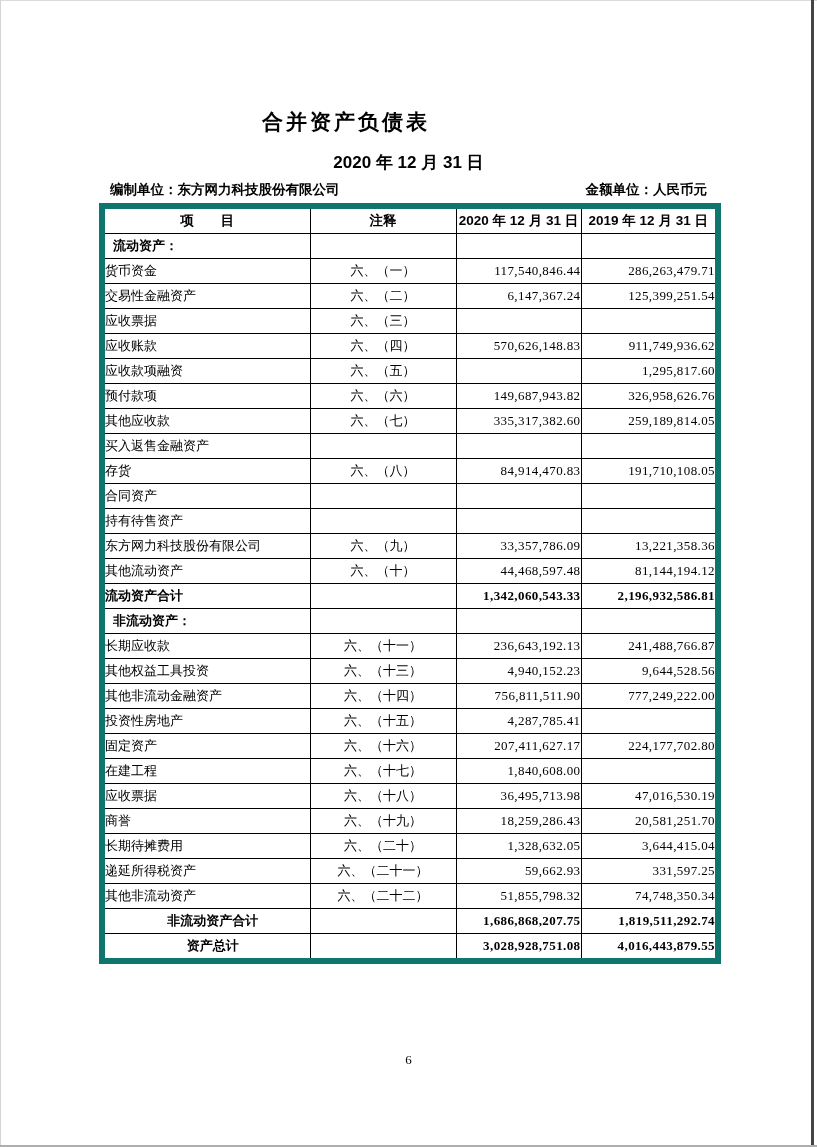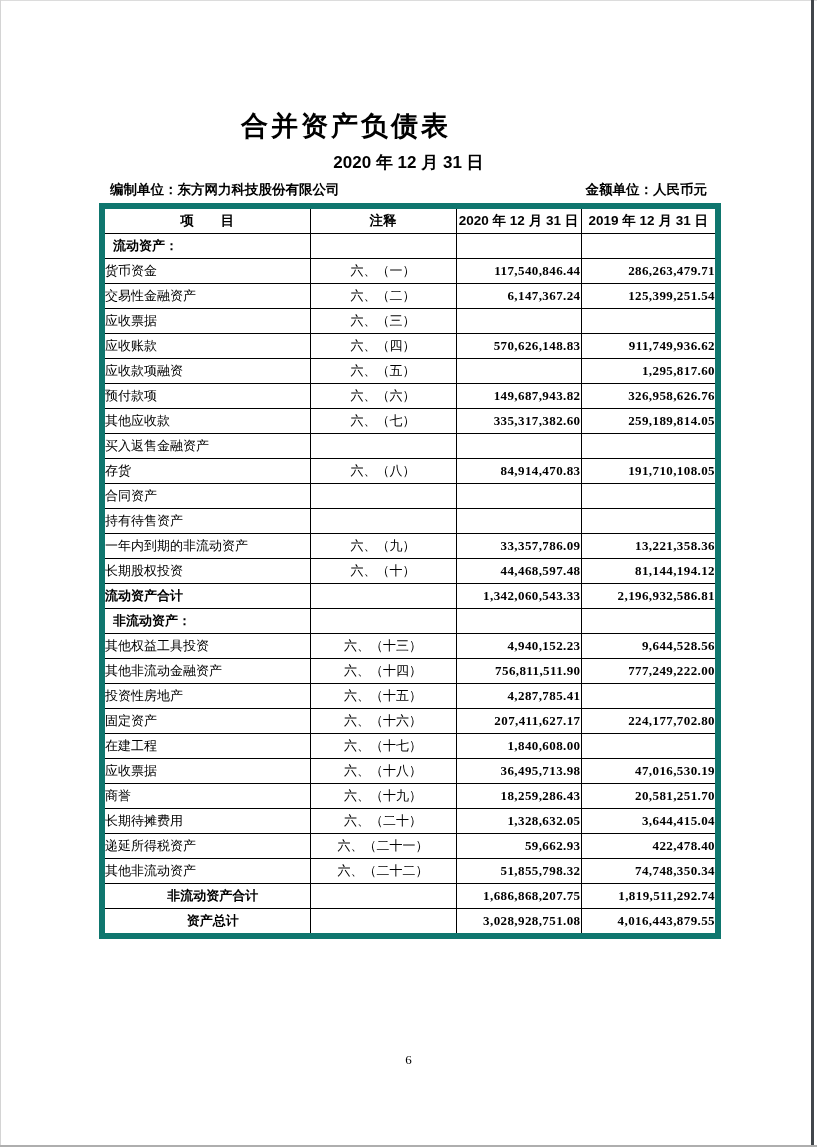--- a/index.html
+++ b/index.html
@@ -14,21 +14,21 @@
   
   .edge-top    { position:absolute; top:0; left:0; width:100%; height:1px; background:#dcdcdc; }
   .edge-left   { position:absolute; top:0; left:0; width:1px; height:100%; background:#d4d4d4; }
   .edge-right  { position:absolute; top:0; right:3px; width:3px; height:100%; background:#41464b; }
   .edge-bottom { position:absolute; bottom:0; left:0; width:100%; height:2px; background:#aeaeae; }
 
   .title {
     position:absolute; top:108px; left:0; width:692px;
     text-align:center;
     font-family:"Liberation Sans", sans-serif;
-    font-weight:bold; font-size:27px; letter-spacing:3px;
+    font-weight:bold; font-size:21px; letter-spacing:3px;
   }
   .subtitle {
     position:absolute; top:151px; left:0; width:817px;
     text-align:center;
     font-family:"Liberation Sans", sans-serif;
     font-weight:bold; font-size:17px;
   }
   .info-line {
     position:absolute; top:181px; left:99px; width:616px;
     display:flex; justify-content:space-between; align-items:flex-end;
@@ -49,21 +49,21 @@
     height:24px; padding:0;
     font-size:13px; line-height:24px;
     white-space:nowrap; overflow:hidden;
   }
   table.sheet th {
     font-family:"Liberation Sans", sans-serif;
     font-weight:bold; text-align:center; font-size:13.5px;
   }
   .c-item { text-align:left;  padding-left:15px; font-family:"Liberation Serif", serif; }
   .c-note { text-align:center; font-family:"Liberation Serif", serif; }
-  .c-num  { text-align:right; padding-right:7px; font-family:"Liberation Serif", serif; letter-spacing:0.4px;font-weight:bold; }
+  .c-num  { text-align:right; padding-right:7px; font-family:"Liberation Serif", serif; letter-spacing:0.4px; }
 
   tr.section .c-item {
     font-family:"Liberation Sans", sans-serif; font-weight:bold; padding-left:8px;
   }
   tr.subtotal td { font-weight:bold; }
   tr.subtotal .c-item { font-family:"Liberation Sans", sans-serif; }
   tr.total td { font-weight:bold; }
   tr.total .c-item { font-family:"Liberation Sans", sans-serif; text-align:center; padding-left:11px; }
 
   .page-number {
@@ -170,42 +170,48 @@
     <td class="c-num"></td>
     <td class="c-num"></td>
   </tr>
       <tr class="item">
     <td class="c-item">持有待售资产</td>
     <td class="c-note"></td>
     <td class="c-num"></td>
     <td class="c-num"></td>
   </tr>
       <tr class="item">
-    <td class="c-item">一年内到期的非流动资产</td>
+    <td class="c-item">东方网力科技股份有限公司</td>
     <td class="c-note">六、（九）</td>
     <td class="c-num">33,357,786.09</td>
     <td class="c-num">13,221,358.36</td>
   </tr>
       <tr class="item">
-    <td class="c-item">长期股权投资</td>
+    <td class="c-item">其他流动资产</td>
     <td class="c-note">六、（十）</td>
     <td class="c-num">44,468,597.48</td>
     <td class="c-num">81,144,194.12</td>
   </tr>
       <tr class="subtotal">
     <td class="c-item">流动资产合计</td>
     <td class="c-note"></td>
     <td class="c-num">1,342,060,543.33</td>
     <td class="c-num">2,196,932,586.81</td>
   </tr>
       <tr class="section">
     <td class="c-item">非流动资产：</td>
     <td class="c-note"></td>
     <td class="c-num"></td>
     <td class="c-num"></td>
+  </tr>
+      <tr class="item">
+    <td class="c-item">长期应收款</td>
+    <td class="c-note">六、（十一）</td>
+    <td class="c-num">236,643,192.13</td>
+    <td class="c-num">241,488,766.87</td>
   </tr>
       <tr class="item">
     <td class="c-item">其他权益工具投资</td>
     <td class="c-note">六、（十三）</td>
     <td class="c-num">4,940,152.23</td>
     <td class="c-num">9,644,528.56</td>
   </tr>
       <tr class="item">
     <td class="c-item">其他非流动金融资产</td>
     <td class="c-note">六、（十四）</td>
@@ -245,21 +251,21 @@
       <tr class="item">
     <td class="c-item">长期待摊费用</td>
     <td class="c-note">六、（二十）</td>
     <td class="c-num">1,328,632.05</td>
     <td class="c-num">3,644,415.04</td>
   </tr>
       <tr class="item">
     <td class="c-item">递延所得税资产</td>
     <td class="c-note">六、（二十一）</td>
     <td class="c-num">59,662.93</td>
-    <td class="c-num">422,478.40</td>
+    <td class="c-num">331,597.25</td>
   </tr>
       <tr class="item">
     <td class="c-item">其他非流动资产</td>
     <td class="c-note">六、（二十二）</td>
     <td class="c-num">51,855,798.32</td>
     <td class="c-num">74,748,350.34</td>
   </tr>
       <tr class="total">
     <td class="c-item">非流动资产合计</td>
     <td class="c-note"></td>

